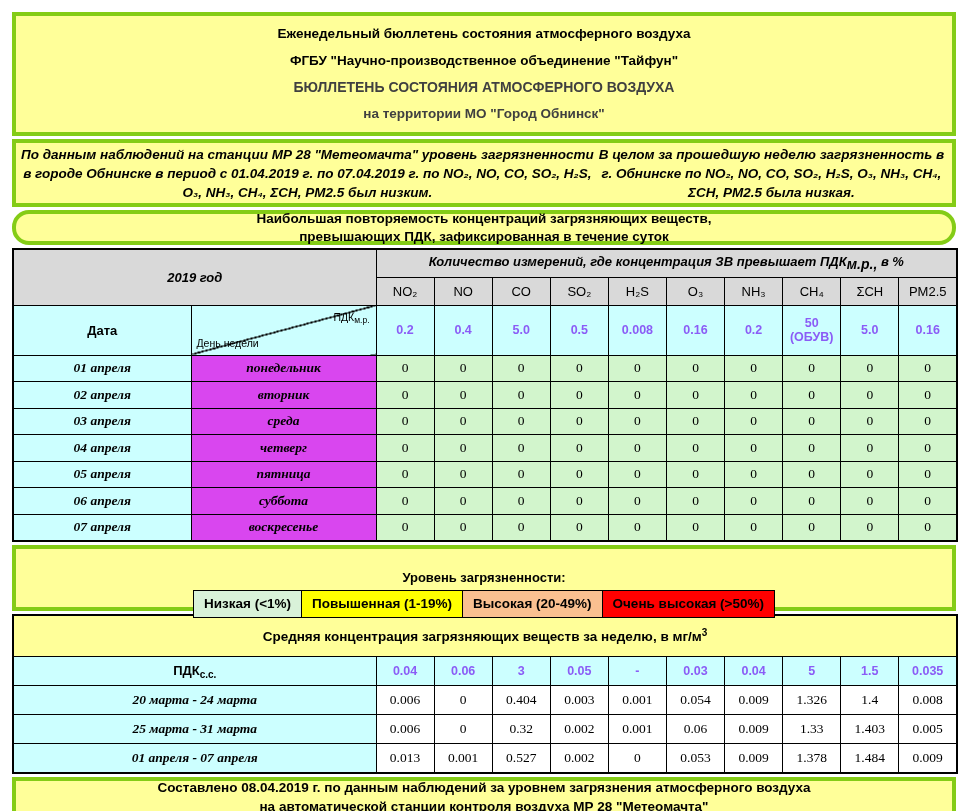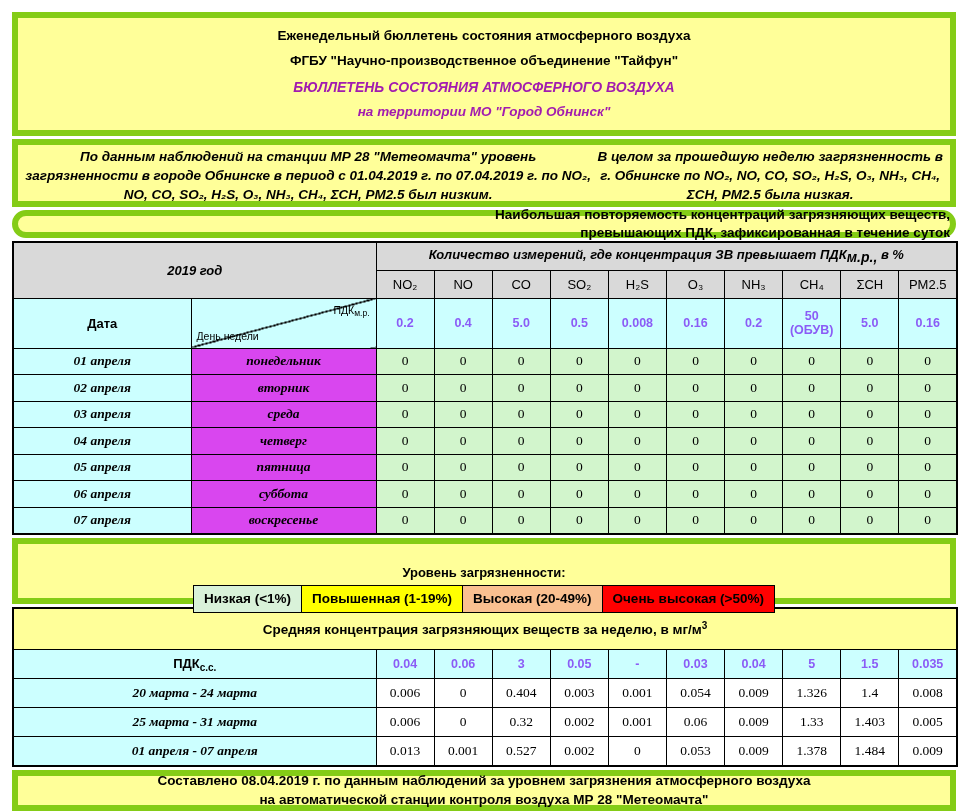--- a/index.html
+++ b/index.html
@@ -8,47 +8,47 @@
   }
   *{ box-sizing:border-box; }
   html,body{ margin:0; padding:0; }
   body{
     width:968px; height:811px; background:#ffffff;
     font-family:var(--sans); color:#000; overflow:hidden;
   }
   .page{ width:968px; height:811px; padding:12px 12px 0 12px; }
 
   .block{
-    width:944px; border:6px solid #84cc16; background:#FFFF99;
+    width:944px; border:4px solid #84cc16; background:#FFFF99;
     margin-bottom:3px;
   }
 
   
   .header-block{
     height:124px; display:flex; flex-direction:column;
     justify-content:space-evenly; text-align:center;
   }
   .header-line{ font-size:13.5px; font-weight:bold; line-height:16px; }
-  .header-line.blue{ color:#a21caf;font-style:italic; }
+  .header-line.blue{ color:#404040; }
   .header-line.big{ font-size:14px; }
 
   
   .summary-block{
     height:68px; padding:2px 4px; text-align:center;
     display:flex; justify-content:center;
   }
   .summary-block p{
     margin:0; font-size:13.5px; font-weight:bold; font-style:italic;
     line-height:19px;
   }
 
   
   .section-title-block{
-    height:28px; display:flex; flex-direction:column; justify-content:center;
-    text-align:right;
+    height:35px; display:flex; flex-direction:column; justify-content:center;
+    text-align:center;
     border-radius:17px;
   }
   .section-title-block div{ font-size:13.5px; font-weight:bold; line-height:18px; }
 
   
   table.doc-table{
     width:944px; border-collapse:collapse; table-layout:fixed;
     border:2px solid #000; margin-bottom:3px; background:#fff;
   }
   table.doc-table td{

